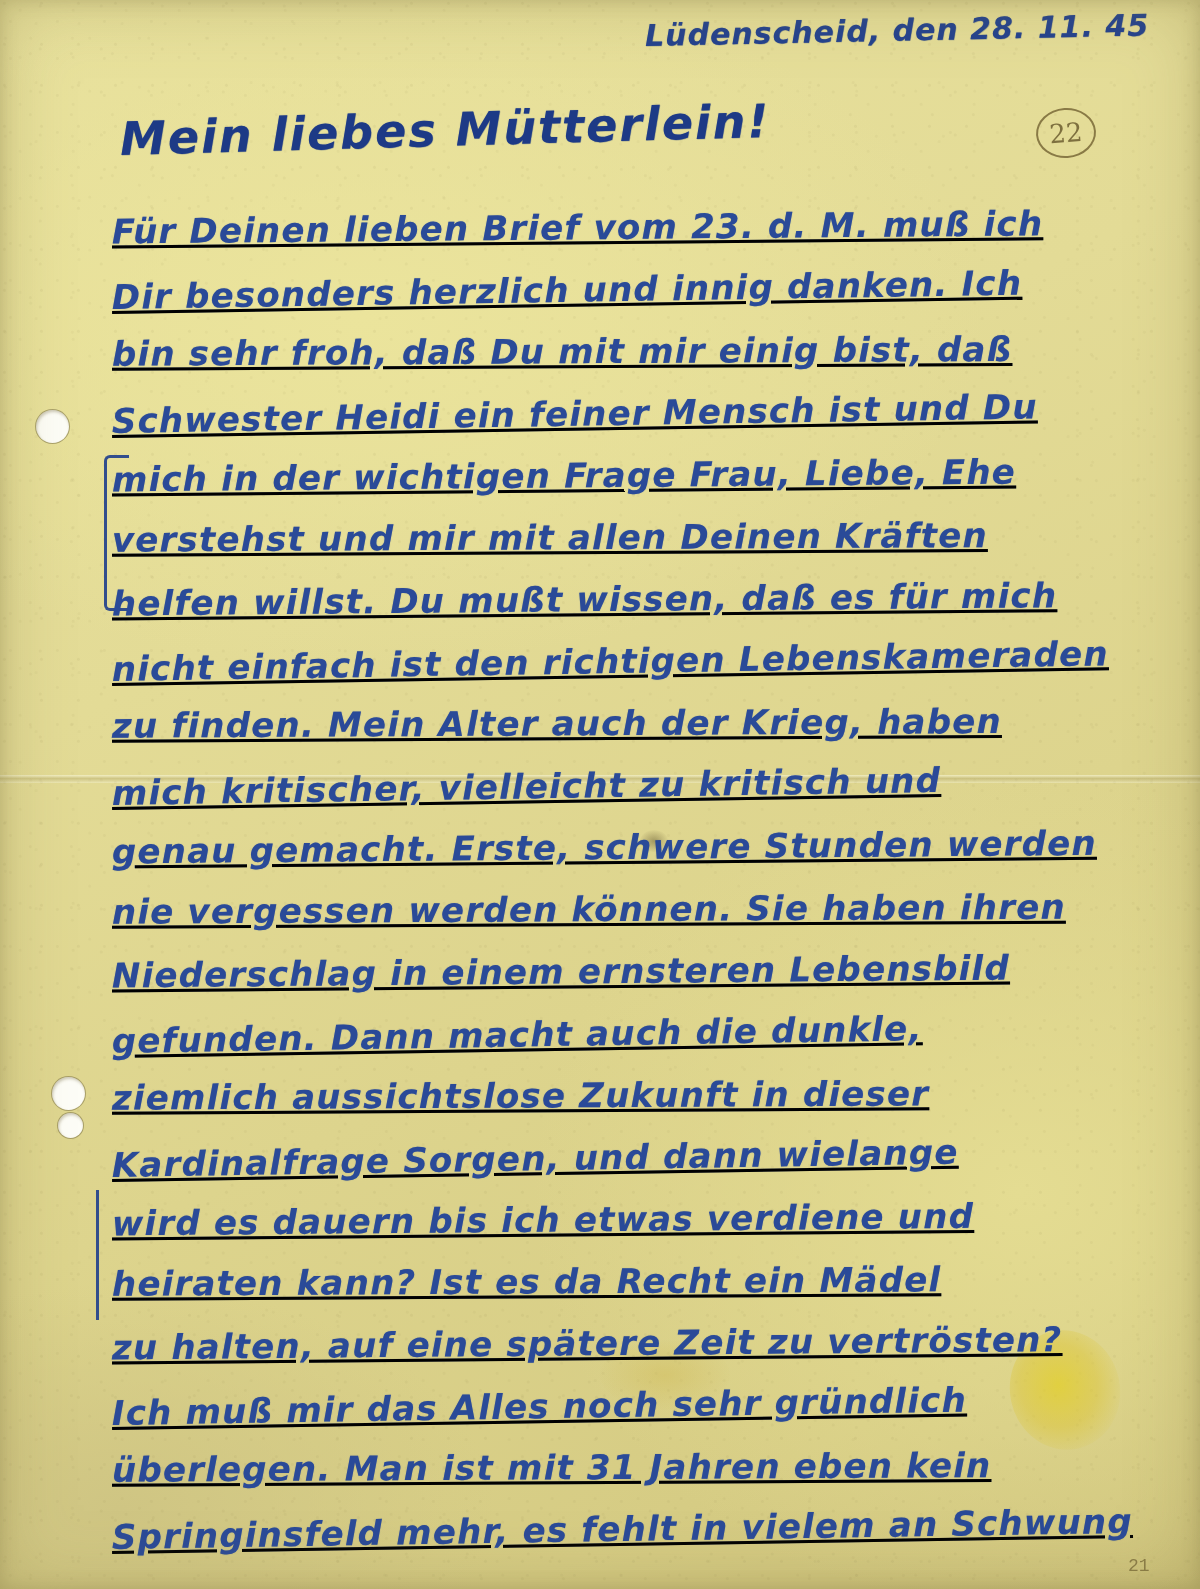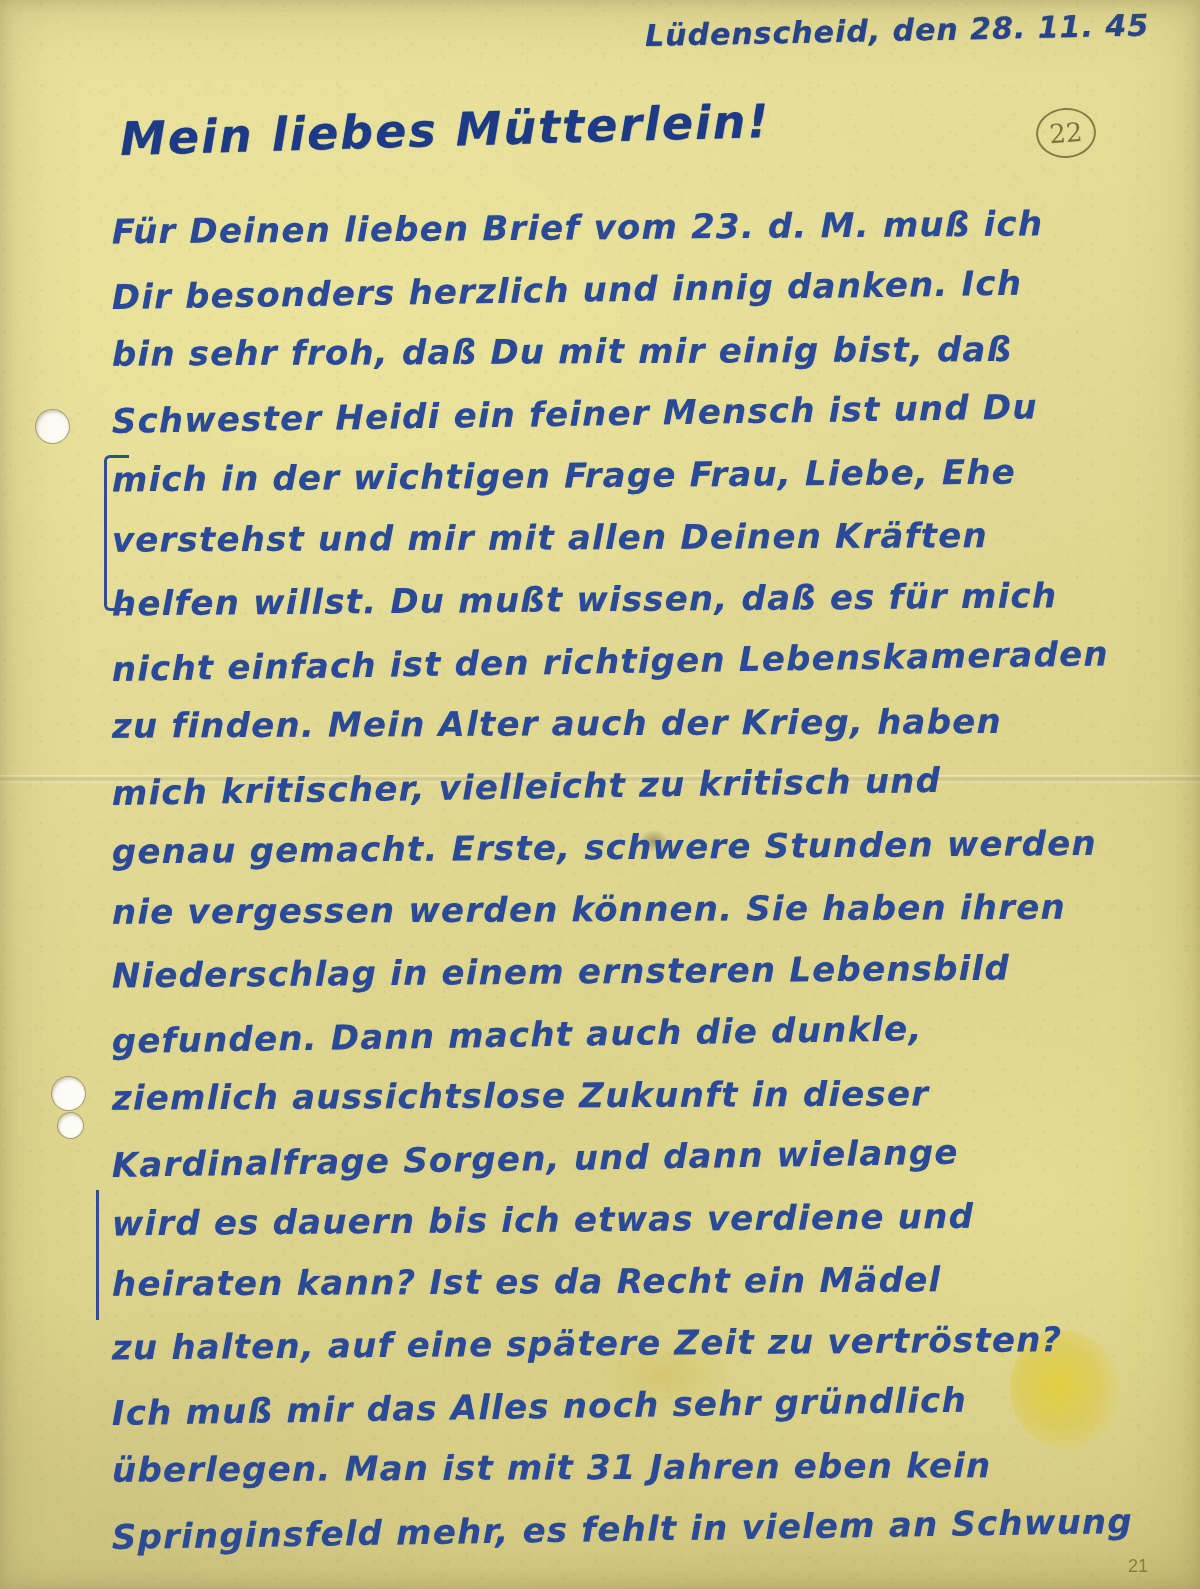--- a/index.html
+++ b/index.html
@@ -105,20 +105,21 @@
     font-size: 46px;
     letter-spacing: 2px;
     color: #1d3a86;
     transform: rotate(-1.6deg);
   }
   #body-text {
     position: absolute;
     left: 112px;
     top: 210px;
     width: 1010px;
+    text-decoration: underline;
   }
   #body-text .line {
     position: relative;
     font-size: 34px;
     line-height: 1;
     height: 62px;
     color: #2a4a98;
     font-family: "DejaVu Sans", sans-serif;
     font-style: italic;
     font-weight: 600;
@@ -161,21 +162,21 @@
     display: flex;
     align-items: center;
     justify-content: center;
     transform: rotate(-4deg);
     opacity: .85;
   }
   #corner-mark {
     position: absolute;
     left: 1128px; top: 1556px;
     color: #6d5e30;
-    font-family: Liberation Sans, sans-serif;
+    font-family: Liberation Mono, monospace;
     font-size: 18px;
     opacity: .7;
   }
 </style>
 </head>
 <body>
 
 <div id="page">
 
   <div id="grain"></div>

